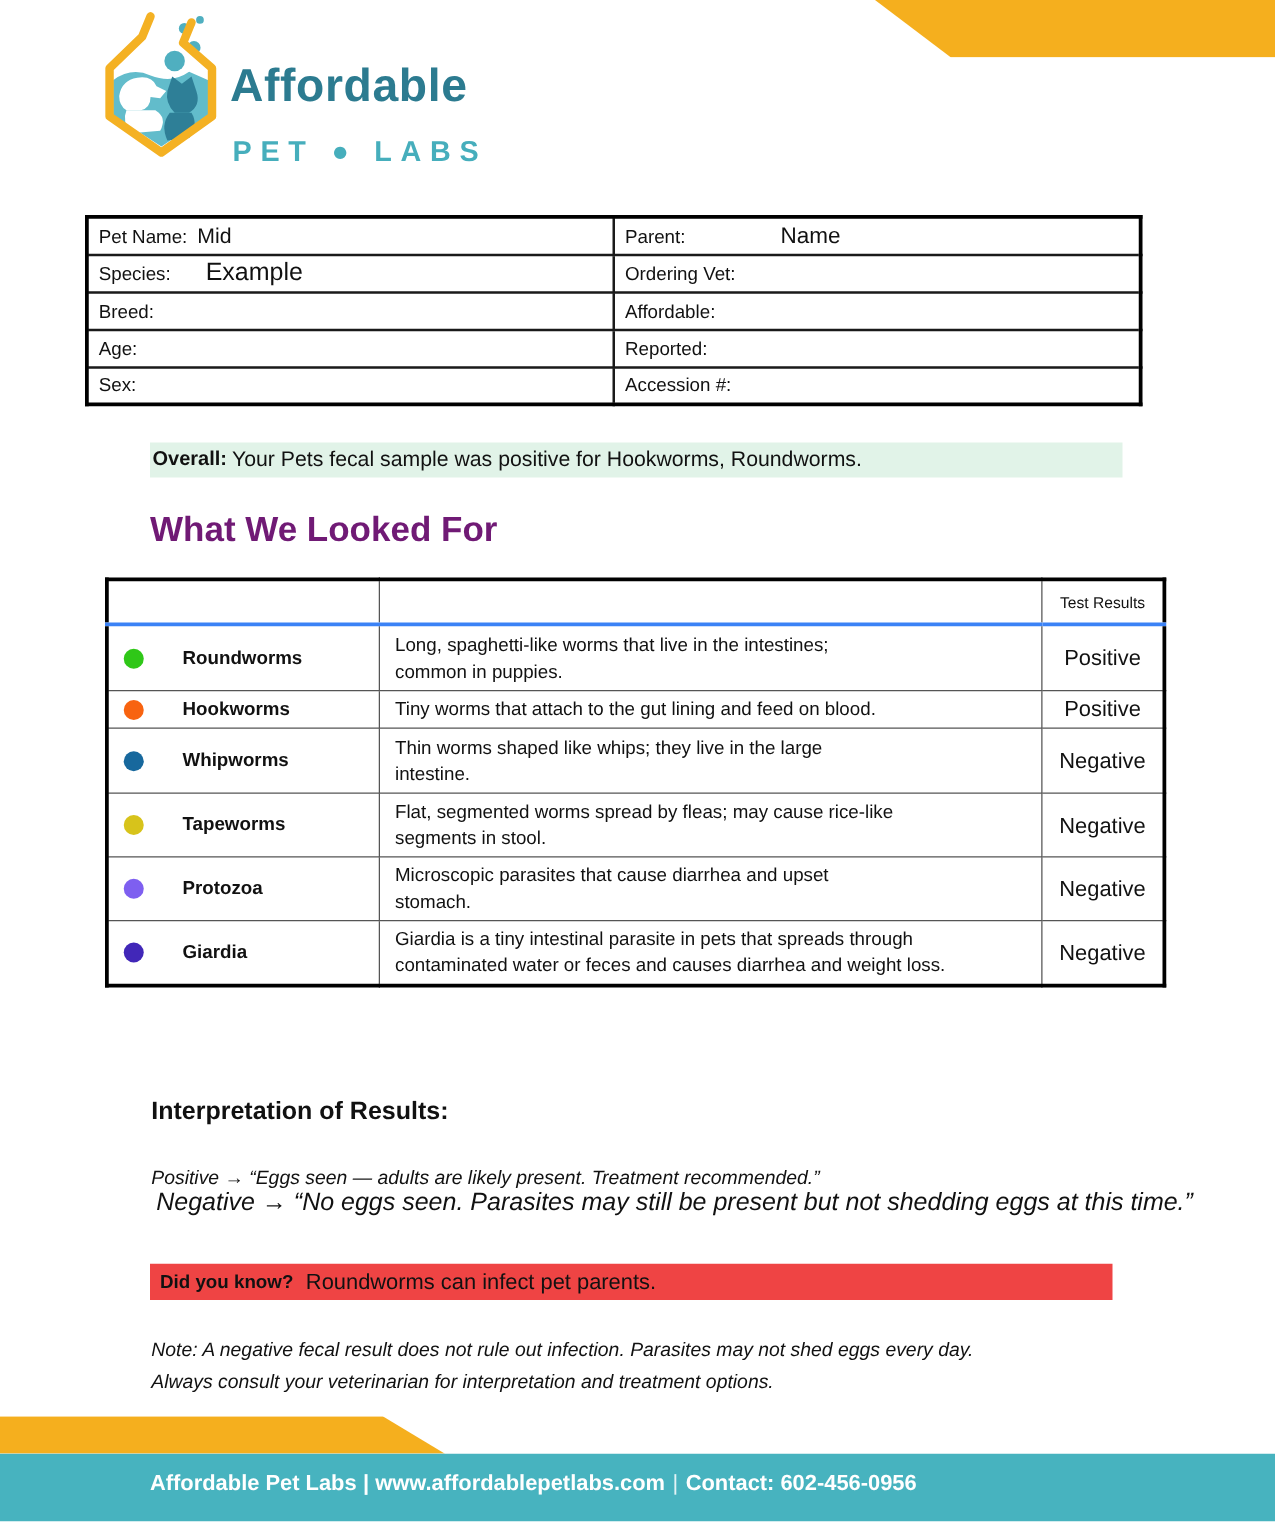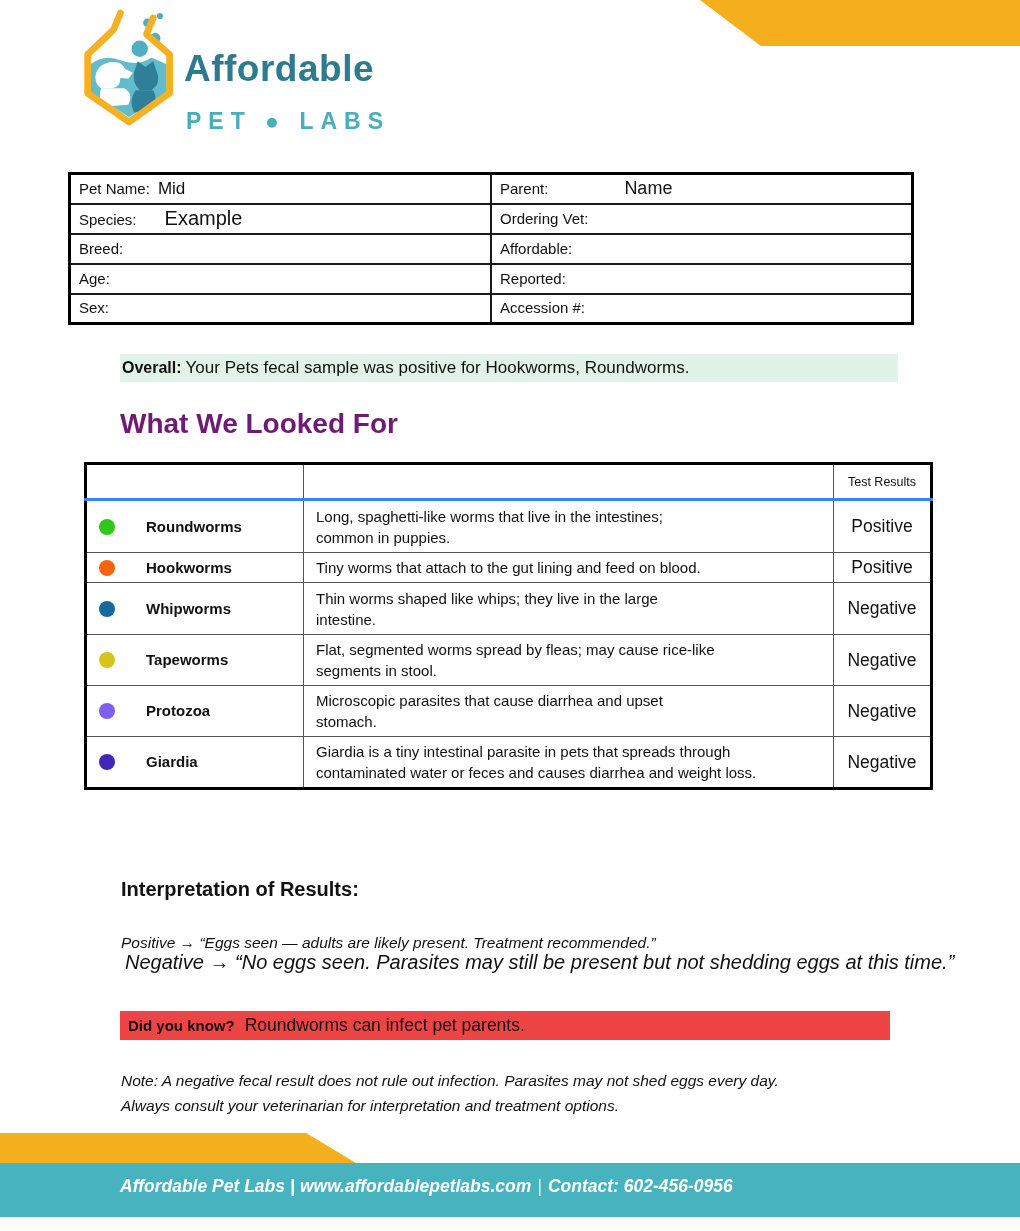--- a/index.html
+++ b/index.html
@@ -62,21 +62,21 @@
   .dyk { position:absolute; left:120px; top:1011px; width:770px; height:29px; display:flex; align-items:center; padding-left:8px; }
   .dyk-label { font-weight:bold; font-size:15px; }
   .dyk-text { font-size:17.5px; margin-left:10px; }
 
   
   .note { position:absolute; left:121px; top:1068px; width:850px; font-size:15.5px; font-style:italic; line-height:25px; white-space:pre-line; }
 
   
   .ribbon-bottom { position:absolute; left:0; top:1133px; width:356px; height:30px;
     clip-path:polygon(0 0,86% 0,100% 100%,0 100%); }
-  .footer-bar { position:absolute; left:0; top:1163px; width:1020px; height:54px;font-style:italic; }
+  .footer-bar { position:absolute; left:0; top:1163px; width:1020px; height:54px; }
   .footer-text { position:absolute; left:120px; top:13px; color:#fff; font-size:17.5px; font-weight:bold; }
   .footer-text .sep-thin { font-weight:normal; opacity:0.85; padding:0 6px; }
   .footer-text .sep-bold { padding:0 5px; }
 </style>
 </head>
 <body>
 
 <div class="page">
 
   <div class="ribbon-top" style="background: rgb(245, 175, 30);"></div>

